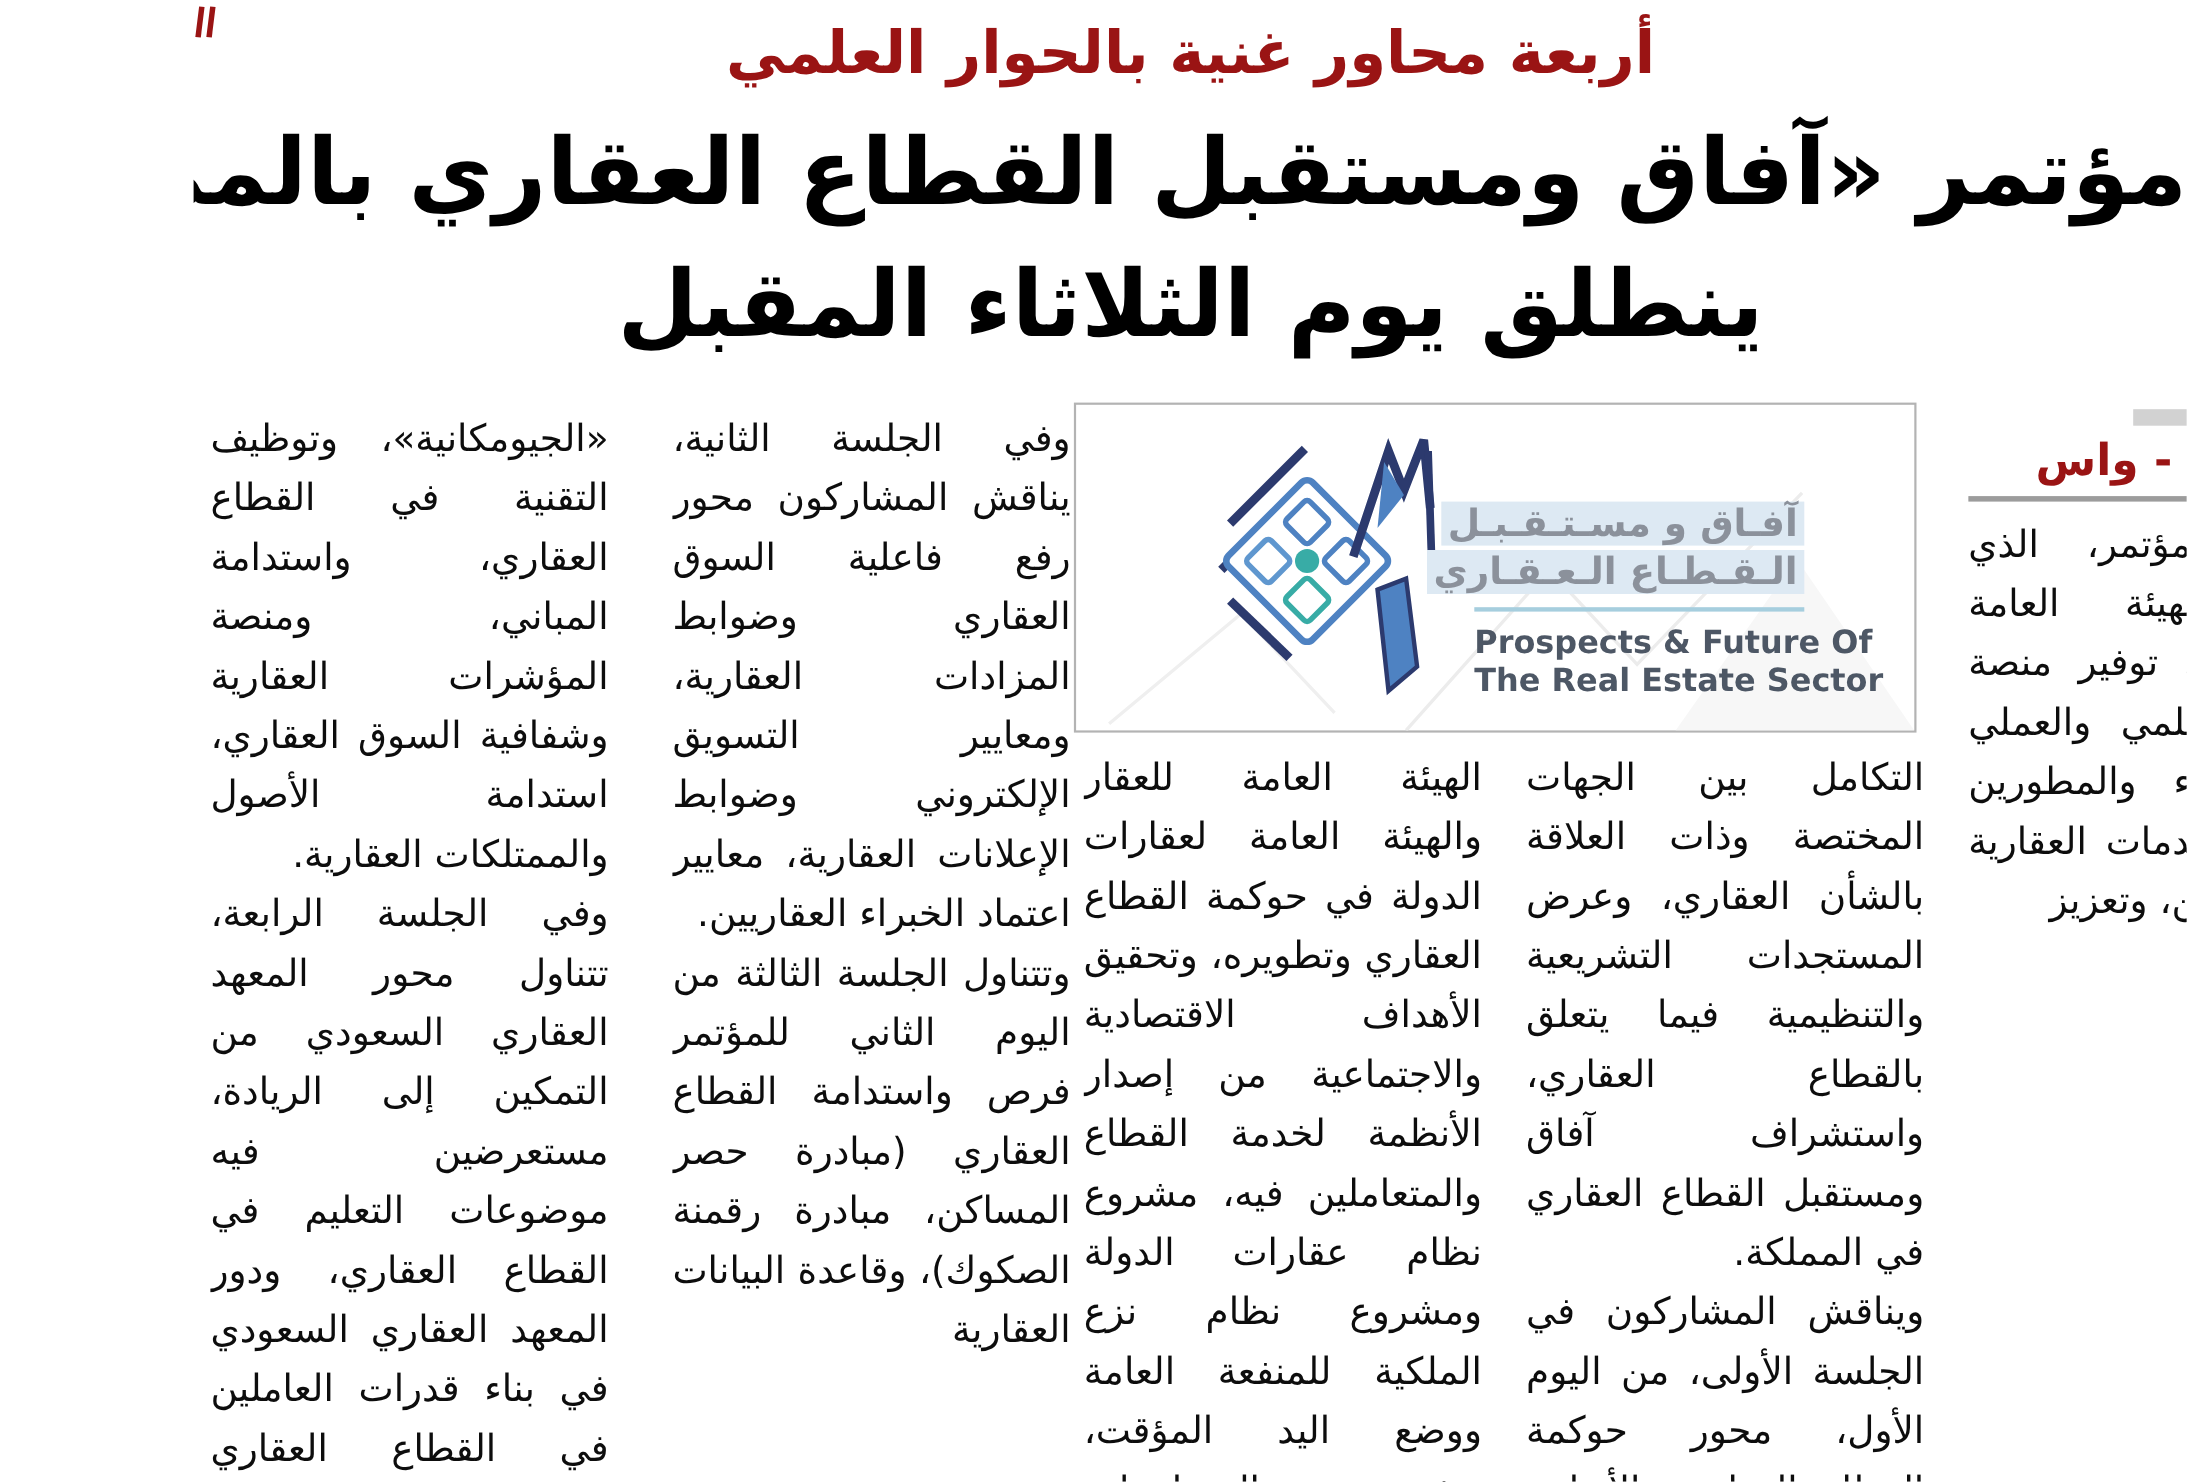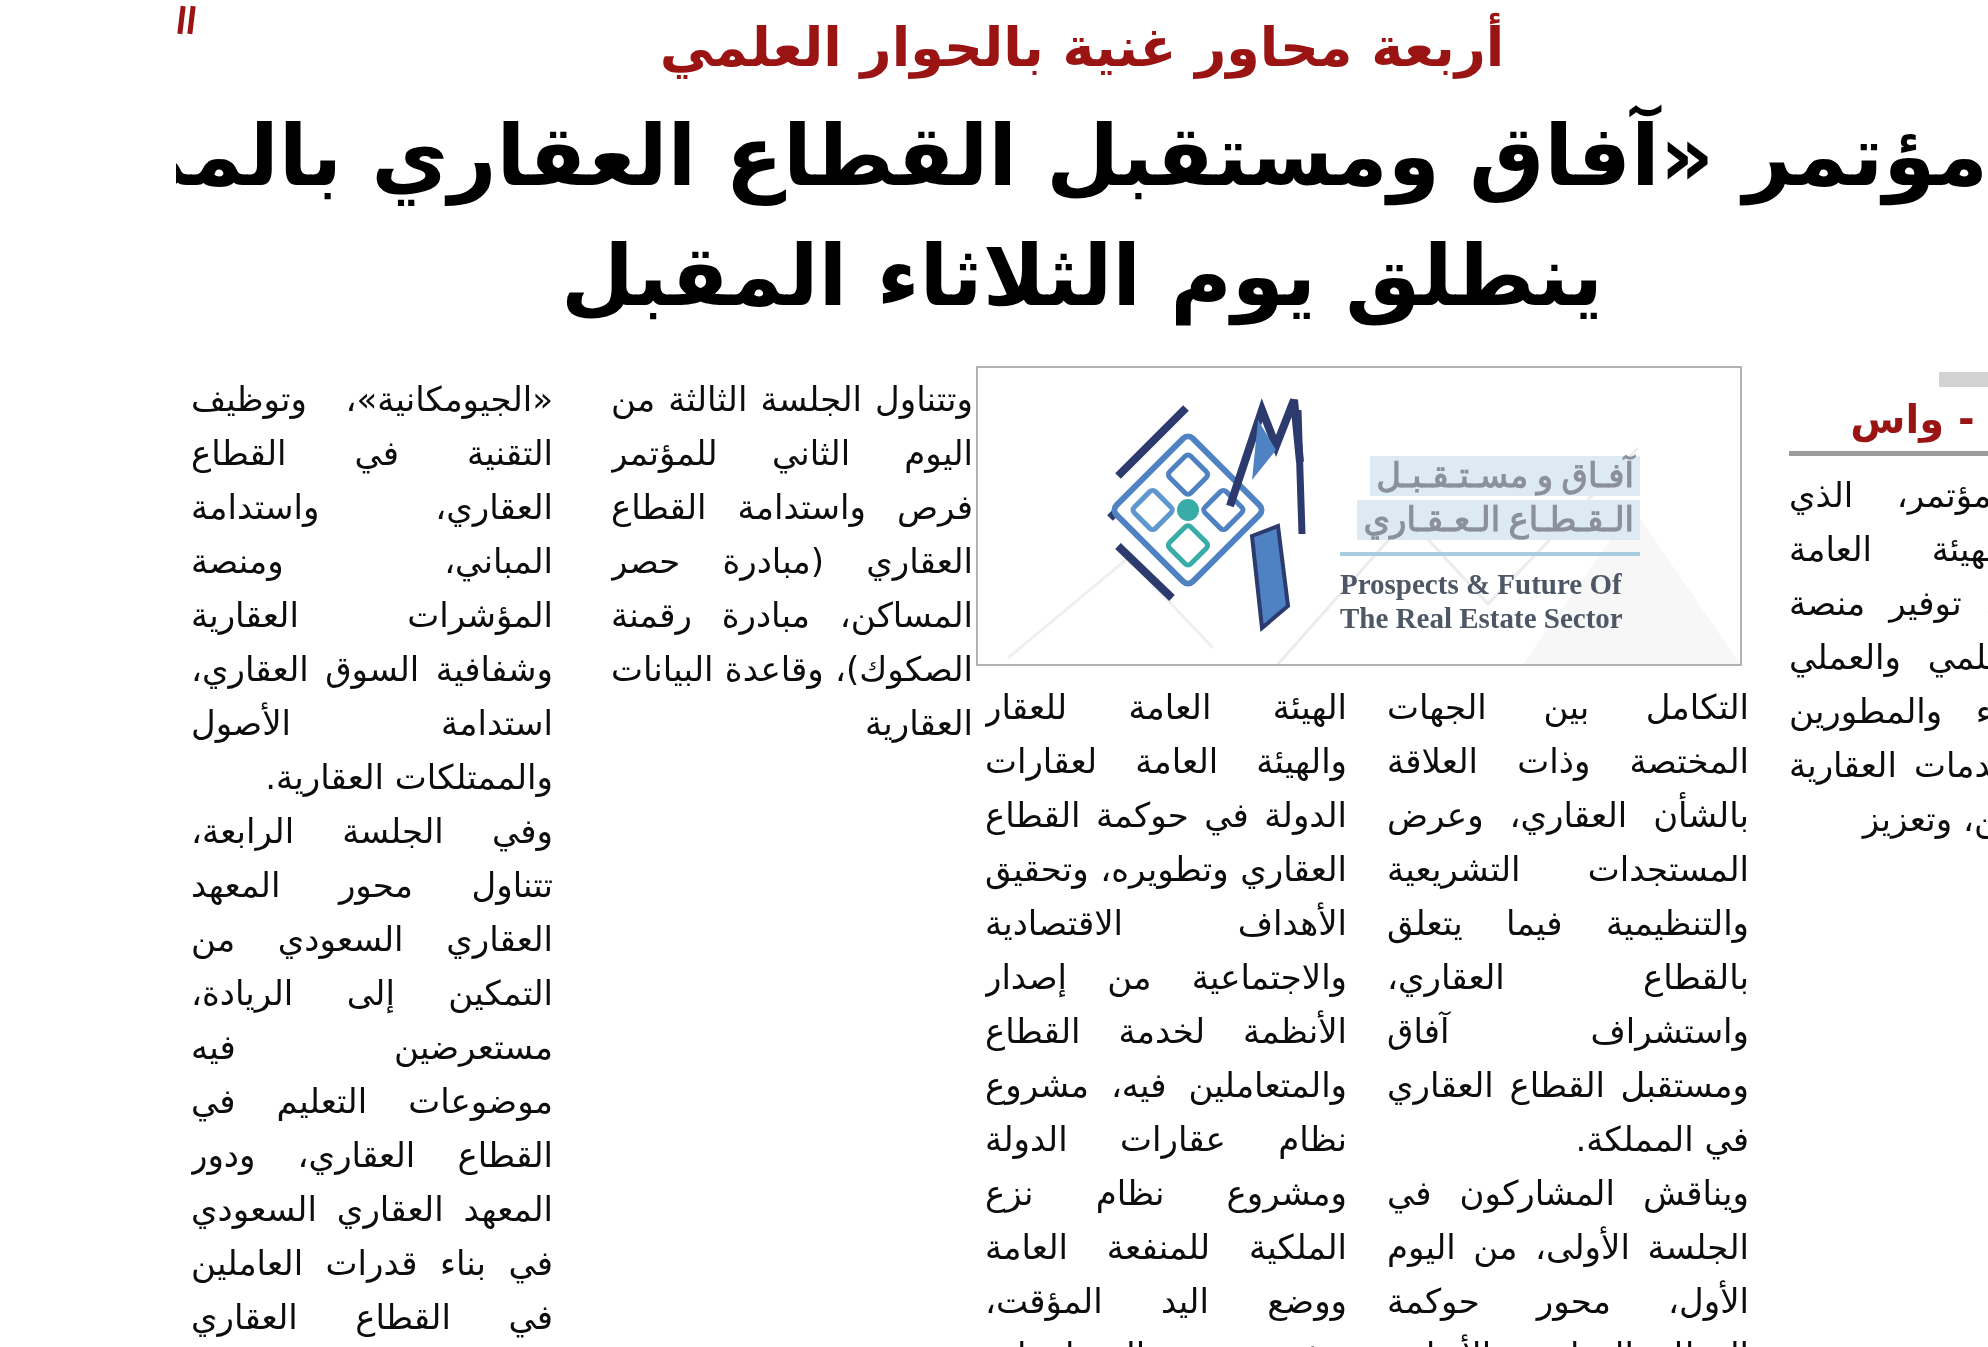--- a/index.html
+++ b/index.html
@@ -49,21 +49,21 @@
   .byline-rule { height:5px; background:#9c9c9c; margin:0 0 12px 0; }
 
   
   .logo-box {
     position:absolute; left:800px; top:366px; width:766px; height:300px;
     background:#ffffff; border:2px solid #b3b3b3; box-sizing:border-box;
   }
   .logo-watermark { position:absolute; left:0; top:0; width:100%; height:100%; }
   .logo-inner { position:absolute; left:128px; top:16px; display:flex; direction:ltr; gap:12px; }
   .logo-mark { width:222px; height:252px; }
-  .logo-text { width:300px; margin-top:72px; direction:rtl; text-align:right;font-family:Liberation Serif, serif; }
+  .logo-text { width:300px; margin-top:72px; direction:rtl; text-align:right; }
   .la-line { text-align:right; }
   .la {
     display:inline-block; white-space:nowrap;
     background:#dde9f3; color:#8b919b;
     font-size:34px; font-weight:bold; line-height:40px;
     padding:0 6px; margin-bottom:4px;
   }
   .teal-rule { height:4px; background:#a6cede; margin:8px 0 11px 0; }
   .le {
     direction:ltr; text-align:left; white-space:nowrap;
@@ -134,20 +134,21 @@
   <div class="col col-c2">
     <p>التكامل بين الجهات المختصة وذات العلاقة بالشأن العقاري، وعرض المستجدات التشريعية والتنظيمية فيما يتعلق بالقطاع العقاري، واستشراف آفاق ومستقبل القطاع العقاري في المملكة.</p>
     <p>ويناقش المشاركون في الجلسة الأولى، من اليوم الأول، محور حوكمة القطاع العقاري والأنظمة العقارية ويتضمن موضوعات دور</p>
   </div>
 
   <div class="col col-c3">
     <p>الهيئة العامة للعقار والهيئة العامة لعقارات الدولة في حوكمة القطاع العقاري وتطويره، وتحقيق الأهداف الاقتصادية والاجتماعية من إصدار الأنظمة لخدمة القطاع والمتعاملين فيه، مشروع نظام عقارات الدولة ومشروع نظام نزع الملكية للمنفعة العامة ووضع اليد المؤقت، مشروع المساهمات العقارية، مشروع نظام</p>
   </div>
 
   <div class="col col-c4">
+    <p>وفي الجلسة الثانية، يناقش المشاركون محور رفع فاعلية السوق العقاري وضوابط المزادات العقارية، ومعايير التسويق الإلكتروني وضوابط الإعلانات العقارية، معايير اعتماد الخبراء العقاريين.</p>
     <p>وتتناول الجلسة الثالثة من اليوم الثاني للمؤتمر فرص واستدامة القطاع العقاري (مبادرة حصر المساكن، مبادرة رقمنة الصكوك)، وقاعدة البيانات العقارية</p>
   </div>
 
   <div class="col col-c5">
     <p>«الجيومكانية»، وتوظيف التقنية في القطاع العقاري، واستدامة المباني، ومنصة المؤشرات العقارية وشفافية السوق العقاري، استدامة الأصول والممتلكات العقارية.</p>
     <p>وفي الجلسة الرابعة، تتناول محور المعهد العقاري السعودي من التمكين إلى الريادة، مستعرضين فيه موضوعات التعليم في القطاع العقاري، ودور المعهد العقاري السعودي في بناء قدرات العاملين في القطاع العقاري بالتدريب والتأهيل والتوظيف ، ومراكز الأبحاث والدراسات العقارية ومركز التفكير .</p>
   </div>
 
 </div>
 

